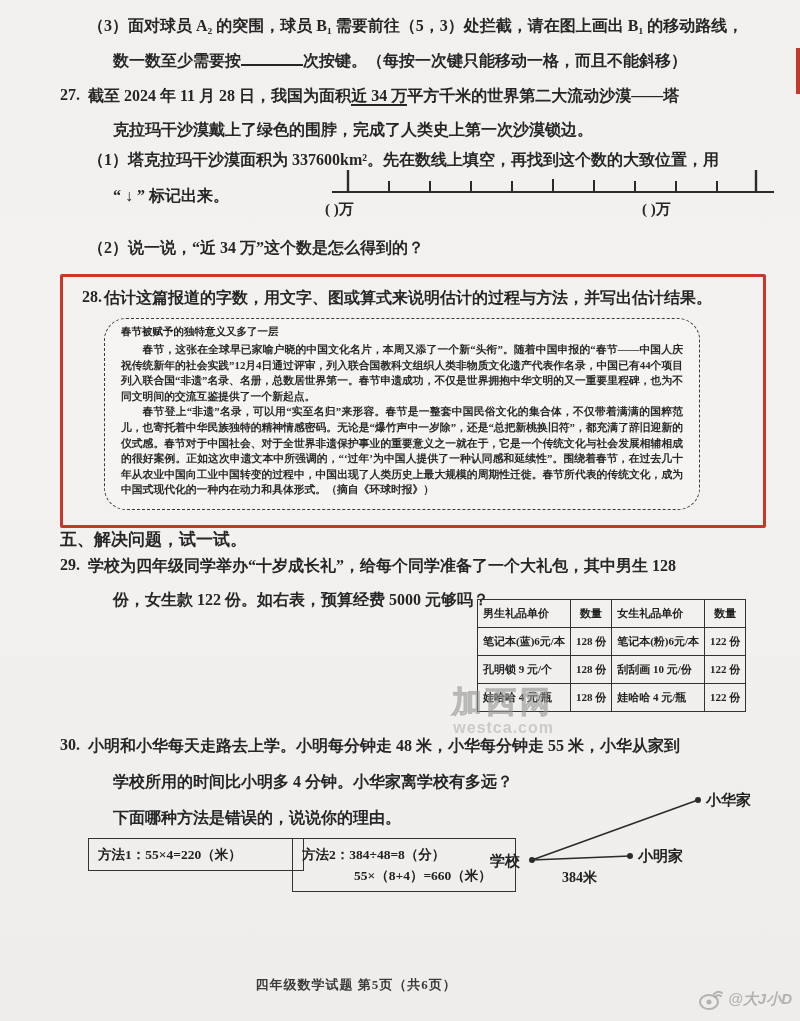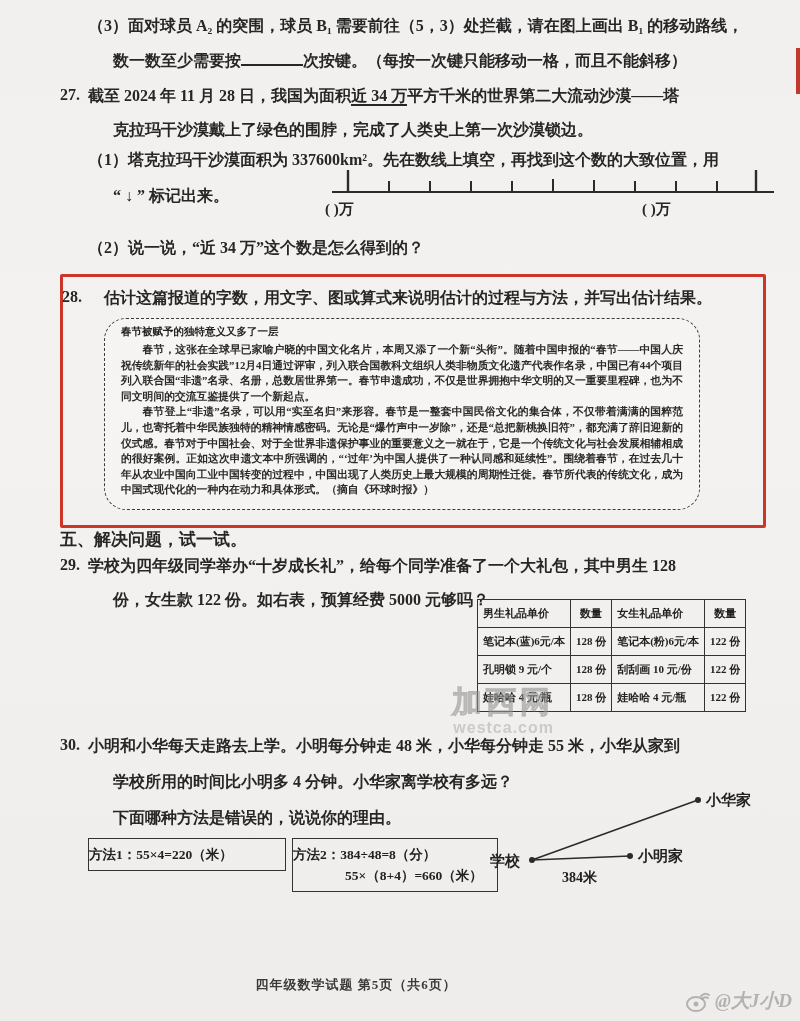--- a/index.html
+++ b/index.html
@@ -42,35 +42,35 @@
   }
   .gift-table td,.gift-table th{
     border:1.6px solid #333;font-size:11px;font-weight:700;color:#222;
     padding:6px 5px;text-align:left;white-space:nowrap;
   }
   .gift-table th{text-align:left;}
   .gift-table .qty{text-align:center;}
   
   .method-box{
     position:absolute;border:1.6px solid #333;background:transparent;
-    font-size:13.5px;font-weight:700;color:#222;padding:5px 0;line-height:21px;white-space:nowrap;
+    font-size:13.5px;font-weight:700;color:#222;padding:5px 9px;line-height:21px;white-space:nowrap;
   }
   .method-box .l2{padding-left:52px;}
   
   .wm-site{
     position:absolute;left:452px;top:682px;color:rgba(150,150,150,.45);
     font-family:"Liberation Sans","DejaVu Sans",sans-serif;text-align:right;pointer-events:none;
   }
   .wm-site .cn{font-size:30px;font-weight:800;letter-spacing:4px;
     -webkit-text-stroke:1px rgba(140,140,140,.55);color:rgba(200,200,200,.18);}
   .wm-site .en{font-size:16px;font-weight:700;color:rgba(165,165,165,.5);margin-top:-4px;letter-spacing:1px;}
   .wm-weibo{
     position:absolute;right:8px;top:988px;display:flex;align-items:center;gap:4px;
-    color:rgba(160,158,155,.75);font-family:Liberation Serif, serif;
-    font-size:19px;font-weight:800;font-style:italic;
+    color:rgba(160,158,155,.75);font-family:Liberation Sans, sans-serif;
+    font-size:15px;font-weight:800;font-style:italic;
   }
   .footer{
     position:absolute;left:0;top:976px;width:640px;text-align:center;
     font-size:13px;font-weight:600;color:#3a3a3a;letter-spacing:1px;padding-left:36px;
   }
   .red-edge{position:absolute;right:0;top:48px;width:4px;height:46px;background:#c0392b;}
   svg text{font-family:"Liberation Serif","DejaVu Serif",serif;}
 </style>
 </head>
 <body>
@@ -101,21 +101,21 @@
     <line x1="389" y1="17" x2="389" y2="28" stroke="#2b2b2b" stroke-width="2"></line>
     <line x1="428" y1="6" x2="428" y2="28" stroke="#2b2b2b" stroke-width="2.4"></line>
   </svg>
   <div class="txt" style="left:325px;top:200px;font-size:15px;">(        )万</div>
   <div class="txt" style="left:642px;top:200px;font-size:15px;">(        )万</div>
 
   <div class="txt" style="left:88px;top:238px;">（2）说一说，“近 34 万”这个数是怎么得到的？</div>
 
   <div class="redbox"></div>
 
-  <div class="txt num" style="left:62px;top:288px;text-align:center;">28.</div>
+  <div class="txt num" style="left:82px;top:288px;text-align:center;">28.</div>
   <div class="txt" style="left:104px;top:288px;">估计这篇报道的字数，用文字、图或算式来说明估计的过程与方法，并写出估计结果。</div>
 
   <div class="article-box">
     <div class="article-title">春节被赋予的独特意义又多了一层</div>
     <p>春节，这张在全球早已家喻户晓的中国文化名片，本周又添了一个新“头衔”。随着中国申报的“春节——中国人庆祝传统新年的社会实践”12月4日通过评审，列入联合国教科文组织人类非物质文化遗产代表作名录，中国已有44个项目列入联合国“非遗”名录、名册，总数居世界第一。春节申遗成功，不仅是世界拥抱中华文明的又一重要里程碑，也为不同文明间的交流互鉴提供了一个新起点。</p>
     <p>春节登上“非遗”名录，可以用“实至名归”来形容。春节是一整套中国民俗文化的集合体，不仅带着满满的国粹范儿，也寄托着中华民族独特的精神情感密码。无论是“爆竹声中一岁除”，还是“总把新桃换旧符”，都充满了辞旧迎新的仪式感。春节对于中国社会、对于全世界非遗保护事业的重要意义之一就在于，它是一个传统文化与社会发展相辅相成的很好案例。正如这次申遗文本中所强调的，“‘过年’为中国人提供了一种认同感和延续性”。围绕着春节，在过去几十年从农业中国向工业中国转变的过程中，中国出现了人类历史上最大规模的周期性迁徙。春节所代表的传统文化，成为中国式现代化的一种内在动力和具体形式。（摘自《环球时报》）</p>
   </div>
 
   <div class="txt section-title" style="left:60px;top:528px;">五、解决问题，试一试。</div>
 

